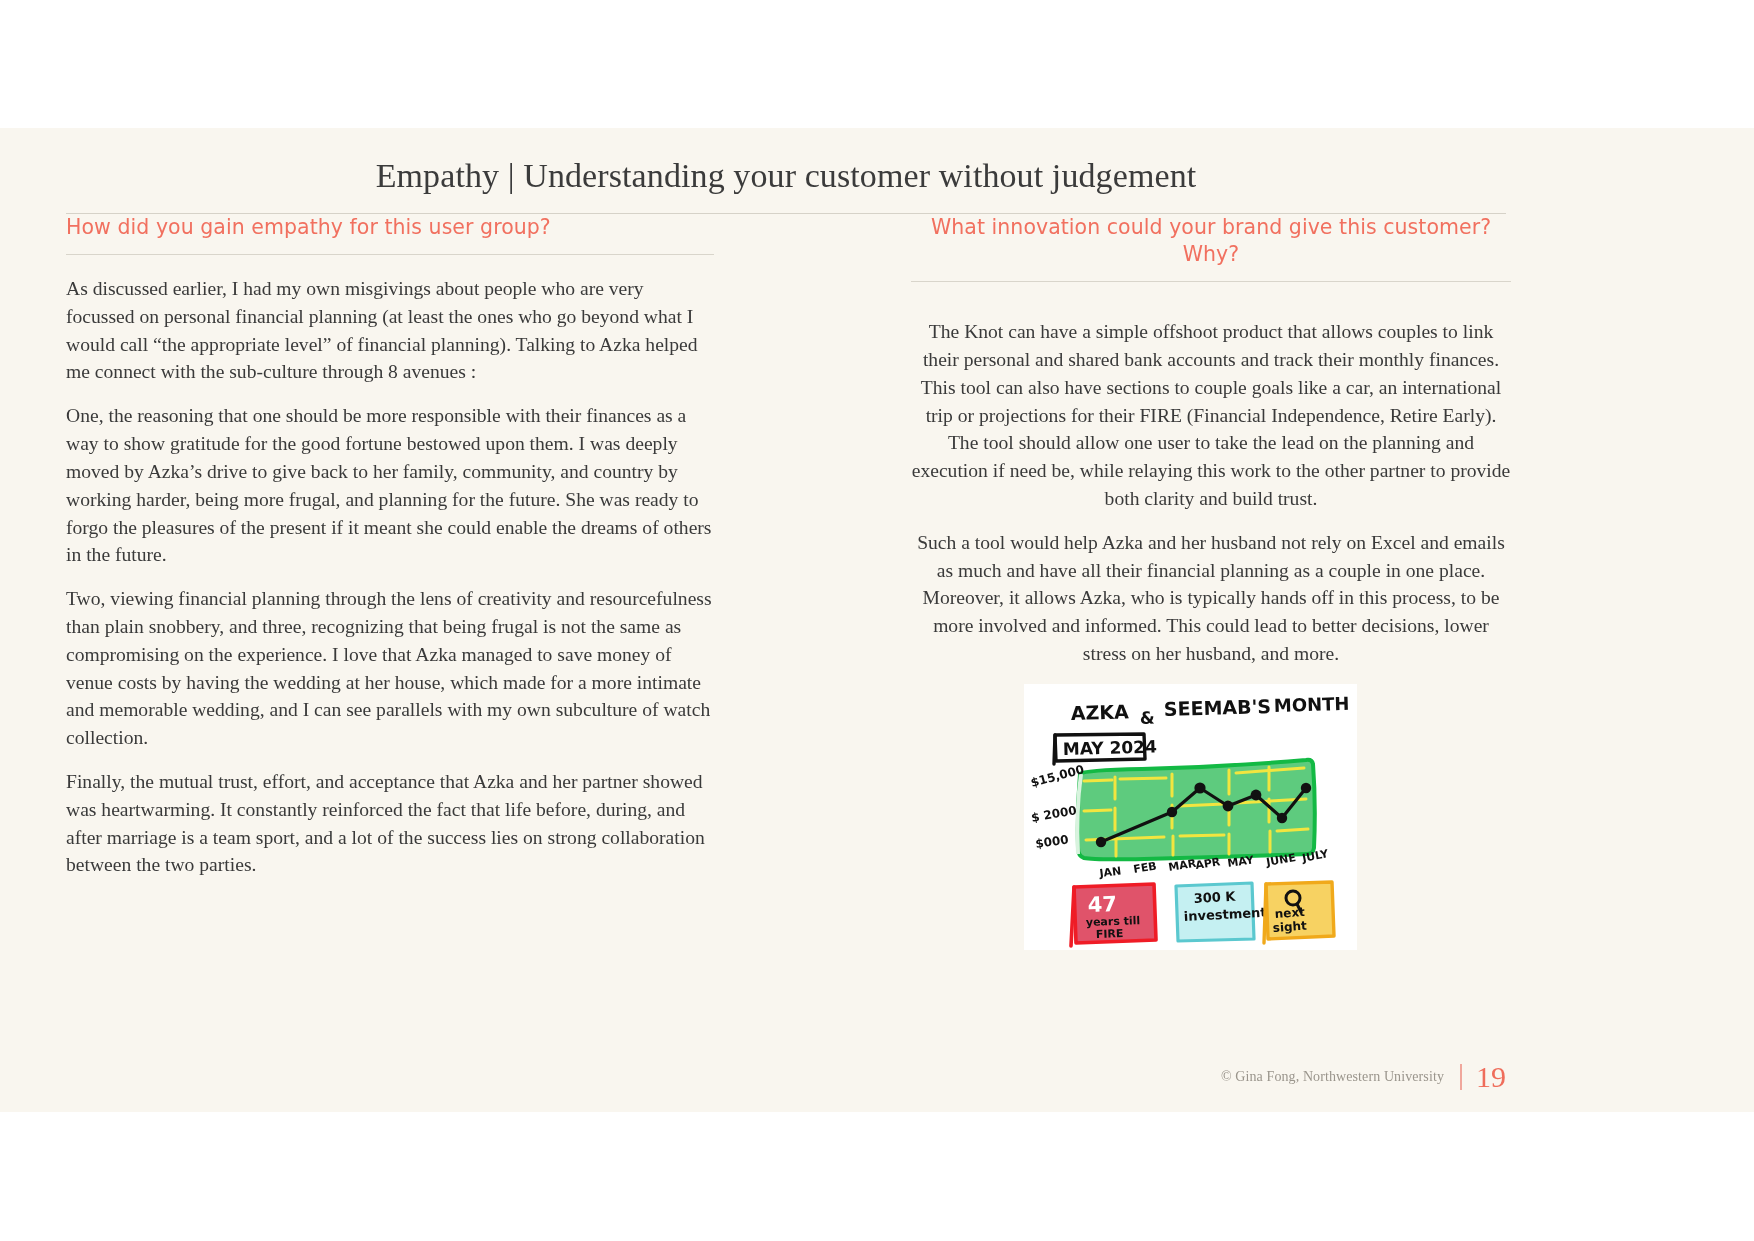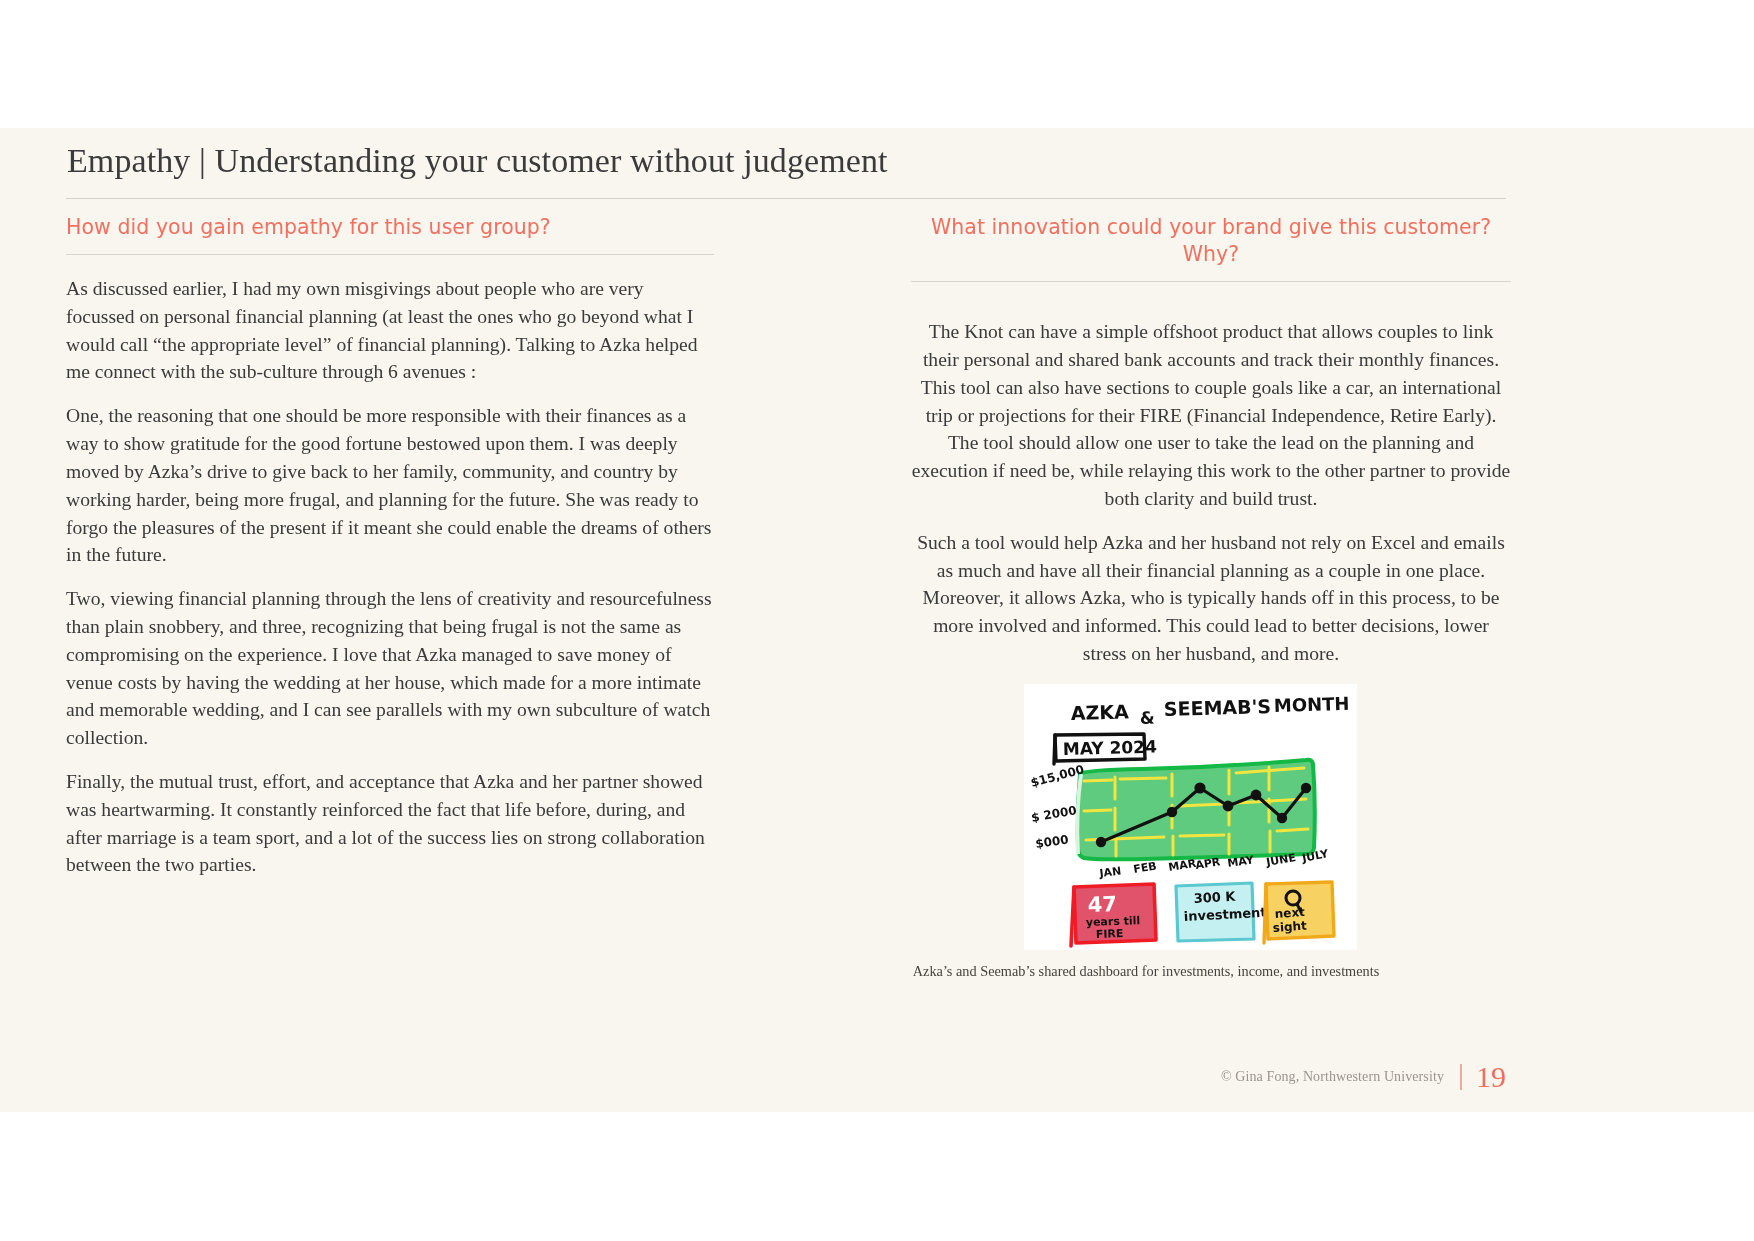--- a/index.html
+++ b/index.html
@@ -31,22 +31,23 @@
     top: 12px;
     width: 1440px;
   }
   .slide-title {
     font-family: "Liberation Serif", serif;
     font-size: 34px;
     font-weight: 400;
     color: #3b3b3b;
     letter-spacing: .1px;
     white-space: nowrap;
-    margin: 1px;
+    margin: 16px;
     line-height: 1.2;
+    text-align: center;
   }
   .title-rule {
     margin-top: 16px;
     height: 1px;
     background: #d6d2c8;
     width: 1440px;
   }
 
   
   .columns {
@@ -153,21 +154,21 @@
     <h1 class="slide-title">Empathy  |  Understanding your customer without judgement</h1>
     <div class="title-rule"></div>
   </div>
 
   <div class="columns">
 
     <div class="col col-left">
       <h2 class="q-heading">How did you gain empathy for this user group?</h2>
       <div class="q-rule"></div>
       <div class="body-block">
-        <p class="body-text">As discussed earlier, I had my own misgivings about people who are very focussed on personal financial planning (at least the ones who go beyond what I would call “the appropriate level” of financial planning). Talking to Azka helped me connect with the sub-culture through 6 avenues :</p>
+        <p class="body-text">As discussed earlier, I had my own misgivings about people who are very focussed on personal financial planning (at least the ones who go beyond what I would call “the appropriate level” of financial planning). Talking to Azka helped me connect with the sub-culture through 8 avenues :</p>
         <p class="body-text">One, the reasoning that one should be more responsible with their finances as a way to show gratitude for the good fortune bestowed upon them. I was deeply moved by Azka’s drive to give back to her family, community, and country by working harder, being more frugal, and planning for the future. She was ready to forgo the pleasures of the present if it meant she could enable the dreams of others in the future.</p>
         <p class="body-text">Two, viewing financial planning through the lens of creativity and resourcefulness than plain snobbery, and three, recognizing that being frugal is not the same as compromising on the experience. I love that Azka managed to save money of venue costs by having the wedding at her house, which made for a more intimate and memorable wedding, and I can see parallels with my own subculture of watch collection.</p>
         <p class="body-text">Finally, the mutual trust, effort, and acceptance that Azka and her partner showed was heartwarming. It constantly reinforced the fact that life before, during, and after marriage is a team sport, and a lot of the success lies on strong collaboration between the two parties.</p>
       </div>
     </div>
 
     <div class="col col-right">
       <h2 class="q-heading">What innovation could your brand give this customer? Why?</h2>
       <div class="q-rule"></div>
       <div class="body-block">
@@ -271,21 +272,20 @@
               <path d="M242 200 L240 259" stroke="#f0a91b" stroke-width="3.4" stroke-linecap="round"></path>
               <g>
                 <circle cx="269" cy="214" r="7" fill="none" stroke="#111111" stroke-width="3"></circle>
                 <line x1="273" y1="220" x2="277" y2="228" stroke="#111111" stroke-width="3" stroke-linecap="round"></line>
               </g>
               <text x="251" y="234" font-family="DejaVu Sans, sans-serif" font-size="12" font-weight="bold" fill="#111111" transform="rotate(-4 251 234)">next</text>
               <text x="249" y="248" font-family="DejaVu Sans, sans-serif" font-size="12" font-weight="bold" fill="#111111" transform="rotate(-4 249 248)">sight</text>
             </g>
           </svg>
         </div>
-        <div class="figure-caption">Azka’s and Seemab’s shared dashboard for investments, income, and investments</div>
       </div>
     </div>
   </div>
 
   <div class="footer">
     <span class="footer-credit">© Gina Fong, Northwestern University</span>
     <span class="footer-sep"></span>
     <span class="footer-page">19</span>
   </div>
 

